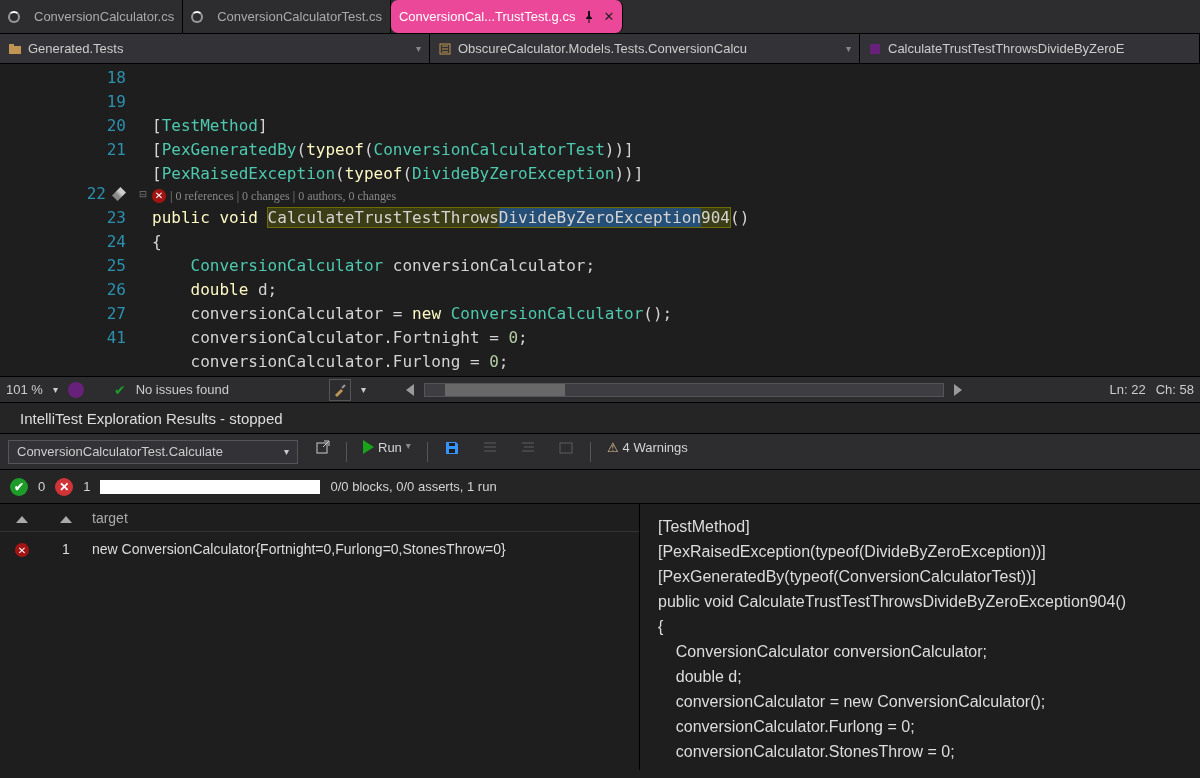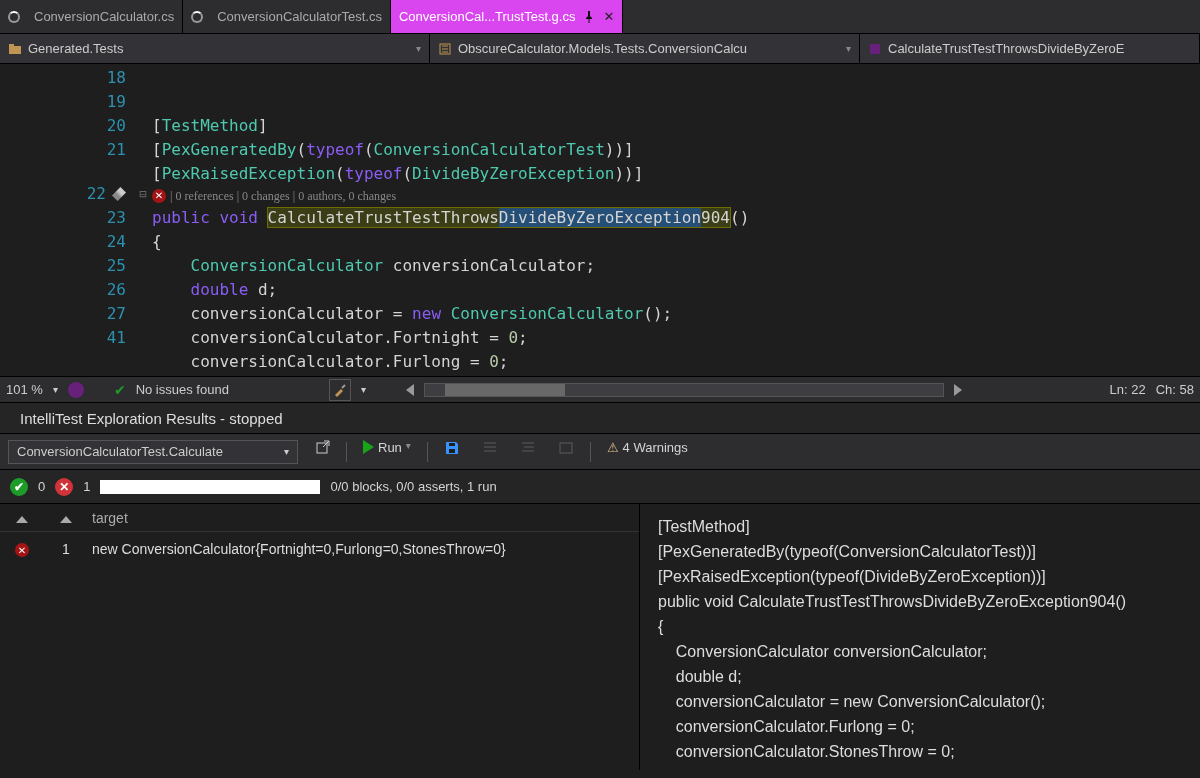--- a/index.html
+++ b/index.html
@@ -22,22 +22,23 @@
   .tab {
     display: flex;
     align-items: center;
     padding: 0 8px;
     border-right: 1px solid #000;
     color: #aaa;
     gap: 8px;
     cursor: pointer;
   }
   .tab.active {
-    background: #d946ef;
+    background: #ec4899;
     color: #fff;
+    border-radius: 7px;
   }
   .tab.loading::before {
     content:"";
     width: 8px; height: 8px; border:2px solid #999; border-top-color:#fff; border-radius:50%; display:inline-block; margin-right:6px;
   }
   .tab .close, .tab .pin { font-size: 13px; color: #222; }
   
   .nav-bar {
     display:flex;
     background:#333337;
@@ -80,21 +81,21 @@
   }
   .fold-col div{height:24px;line-height:24px;text-align:center;}
   .code {
     font-family: Consolas, monospace;
     font-size:16px;
     line-height:24px;
     white-space:pre;
     padding-top:2px;
     position:relative;
   }
-  .tok-key { color:#8b5cf6; }
+  .tok-key { color:#fef9c3; }
   .tok-type { color:#4ec9b0; }
   .tok-num { color:#b5cea8;}
   .tok-def { color:#d4d4d4;}
   .tok-attr{ color:#4ec9b0;}
   .codelens { font-family:"Segoe UI"; font-size:12px; color:#888; line-height:20px; height:20px; display:flex; align-items:center; gap:4px;}
   .codelens .err { width:14px;height:14px;border-radius:50%;background:#a31515;color:#fff;font-size:10px;display:inline-flex;align-items:center;justify-content:center;}
   .method-hl{
     background:#3a3d15; outline:1px solid #6e6e00;
   }
   .method-hl .sel{
@@ -341,22 +342,22 @@
       <div class="col3">target</div>
     </div>
     <div class="res-row">
       <div class="col1"><span class="bug">✕</span></div>
       <div class="col2">1</div>
       <div class="col3">new ConversionCalculator{Fortnight=0,Furlong=0,StonesThrow=0}</div>
     </div>
   </div>
   <div class="results-right">
     <div>[TestMethod]</div>
+    <div>[PexRaisedException(typeof(DivideByZeroException))]</div>
     <div>[PexGeneratedBy(typeof(ConversionCalculatorTest))]</div>
-    <div>[PexRaisedException(typeof(DivideByZeroException))]</div>
     <div>public void CalculateTrustTestThrowsDivideByZeroException904()</div>
     <div>{</div>
     <div style="white-space:pre">    ConversionCalculator conversionCalculator;</div>
     <div style="white-space:pre">    double d;</div>
     <div style="white-space:pre">    conversionCalculator = new ConversionCalculator();</div>
     <div style="white-space:pre">    conversionCalculator.Furlong = 0;</div>
     <div style="white-space:pre">    conversionCalculator.StonesThrow = 0;</div>
   </div>
 </div>
 

